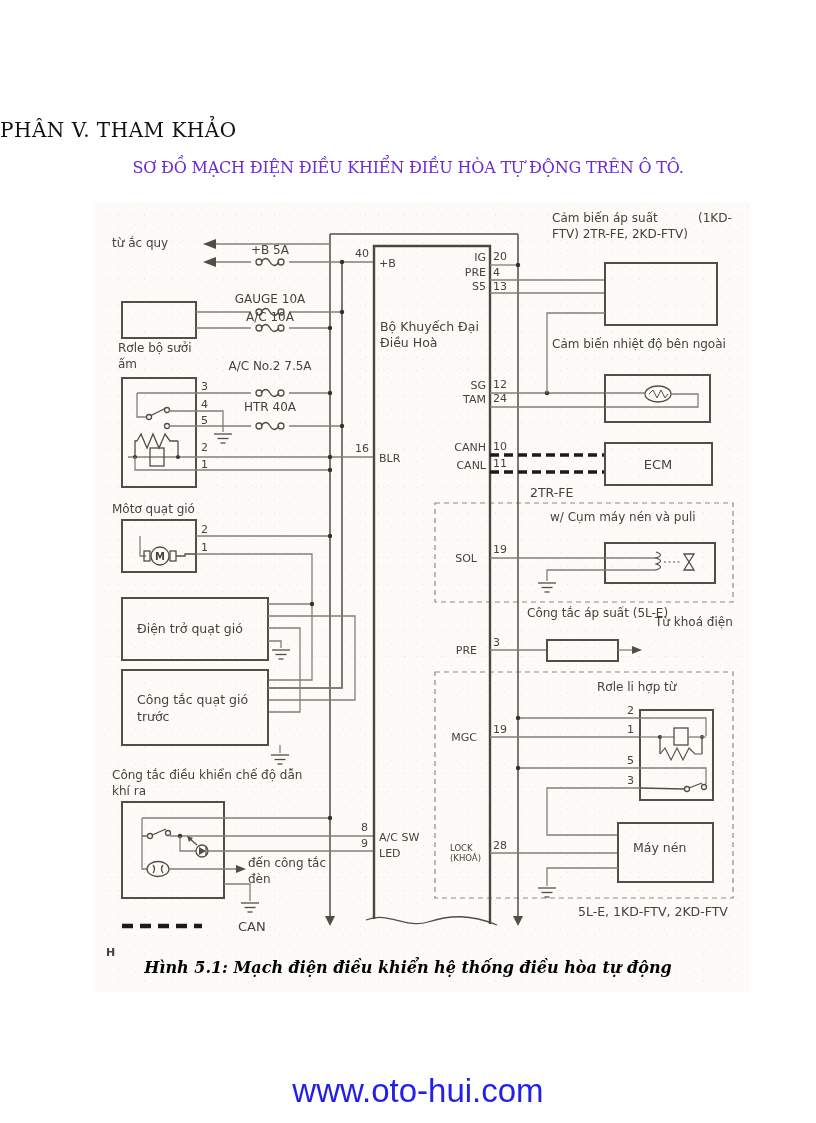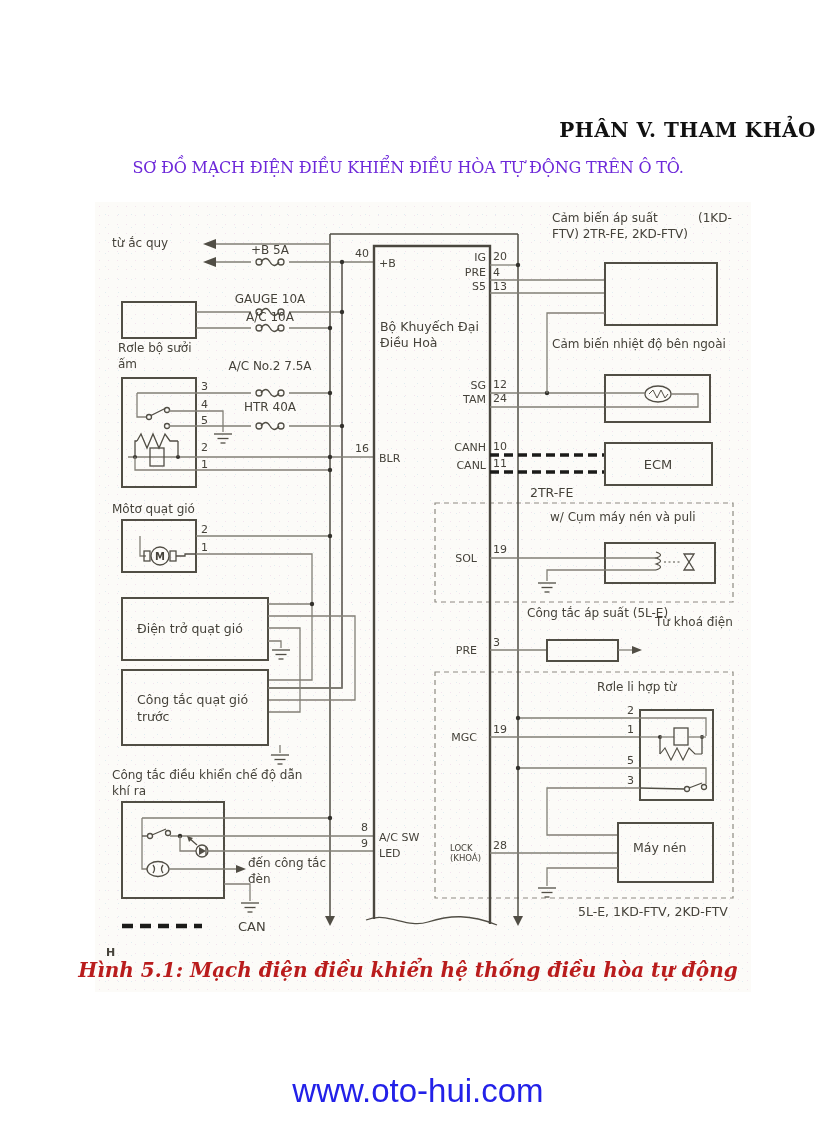--- a/index.html
+++ b/index.html
@@ -3,30 +3,30 @@
 <meta charset="utf-8">
 <style>
   html,body{margin:0;padding:0;}
   body{width:816px;height:1123px;position:relative;background:#ffffff;overflow:hidden;
        font-family:"DejaVu Sans","Liberation Sans",sans-serif;}
   .speckle{position:absolute;left:95px;top:202px;width:656px;height:790px;
     background-color:#fcfbf8;
     background-image:radial-gradient(#f2e3ee 0.6px, transparent 0.7px),
                      radial-gradient(#e1ecf0 0.6px, transparent 0.7px);
     background-size:9px 9px,13px 13px;background-position:0 0,4px 6px;}
-  .title{position:absolute;left:0;top:118px;width:816px;text-align:right;
-    font-family:"DejaVu Serif","Liberation Serif",serif;font-weight:bold;
+  .title{position:absolute;left:0;top:118px;width:816px;text-align:left;
+    font-family:"DejaVu Serif","Liberation Serif",serif;font-weight:normal;
     font-size:20px;color:#111;letter-spacing:0.5px;}
   .subtitle{position:absolute;left:0;top:158px;width:816px;text-align:center;
     font-family:"DejaVu Serif","Liberation Serif",serif;font-size:16px;color:#6d28d9;
     letter-spacing:-0.2px;}
   .diagram-wrap{position:absolute;left:98px;top:205px;width:650px;height:758px;}
   .caption{position:absolute;left:0;top:958px;width:816px;text-align:center;
     font-family:"DejaVu Serif","Liberation Serif",serif;font-style:italic;font-weight:bold;
-    font-size:20px;color:#b91c1c;}
+    font-size:16px;color:#000000;}
   .footer{position:absolute;left:0;top:1072px;width:816px;text-align:center;}
   .footer .link{font-size:33px;color:#2321e8;font-family:"Liberation Sans","DejaVu Sans",sans-serif;margin-left:20px;}
   svg text{fill:#45423a;font-family:"DejaVu Sans","Liberation Sans",sans-serif;font-size:12px;}
   svg text.pin{font-size:11px;}
   svg text.tiny{font-size:8.5px;}
   svg text.boxlabel{font-size:12.5px;}
   .w{stroke:#827f76;stroke-width:1.3;fill:none;}
   .k{stroke:#514e45;stroke-width:1.5;fill:none;}
   .box{stroke:#514e45;stroke-width:2;fill:none;}
   .ampedge{stroke:#4a473f;stroke-width:2.4;fill:none;}

